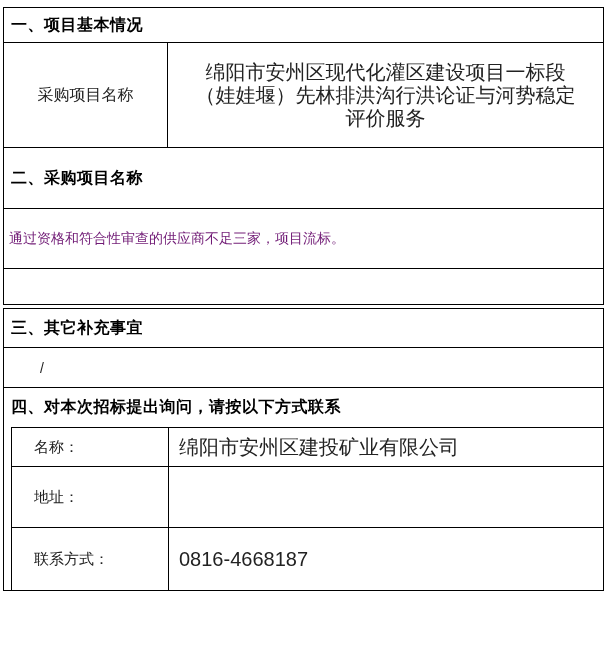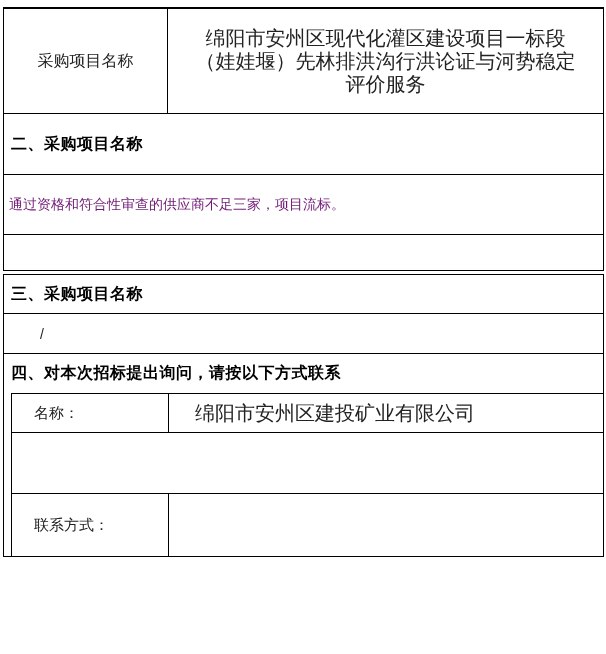--- a/index.html
+++ b/index.html
@@ -92,21 +92,20 @@
   .nested {
     box-sizing: border-box;
     margin-left: 7px;
     border-top: 1px solid #000000;
     border-left: 1px solid #000000;
   }
   .n-row {
     box-sizing: border-box;
     display: flex;
     align-items: stretch;
-    gap: 16px;
   }
   .n-bb { border-bottom: 1px solid #000000; }
   .n-row-1 { height: 39px; }
   .n-row-2 { height: 61px; }
   .n-row-3 { height: 62px; }
   .n-label {
     box-sizing: border-box;
     width: 157px;
     border-right: 1px solid #000000;
     display: flex;
@@ -122,47 +121,50 @@
     padding-right: 8px;
     font-size: 20px;
   }
 </style>
 </head>
 <body>
 
 <div class="doc">
 
   <div class="tbl">
+    <div class="row hdr hdr1">一、项目基本情况</div>
 
     <div class="row proj-row bt">
       <div class="cell-label">采购项目名称</div>
       <div class="cell-value">绵阳市安州区现代化灌区建设项目一标段（娃娃堰）先林排洪沟行洪论证与河势稳定评价服务</div>
     </div>
 
     <div class="row hdr hdr2 bt">二、采购项目名称</div>
 
     <div class="row reason-row bt">通过资格和符合性审查的供应商不足三家，项目流标。</div>
 
     <div class="row empty-row bt"></div>
   </div>
 
   <div class="tbl tbl-b">
-    <div class="row hdr hdr3">三、采购项目名称</div>
+    <div class="row hdr hdr3">三、其它补充事宜</div>
 
     <div class="row slash-row bt">/</div>
 
     <div class="row hdr hdr4 bt">四、对本次招标提出询问，请按以下方式联系</div>
 
 
     <div class="nested">
       <div class="n-row n-row-1 n-bb">
         <div class="n-label">名称：</div>
         <div class="n-value">绵阳市安州区建投矿业有限公司</div>
       </div>
       <div class="n-row n-row-2 n-bb">
+        <div class="n-label">地址：</div>
       </div>
       <div class="n-row n-row-3">
         <div class="n-label">联系方式：</div>
+        <div class="n-value">0816-4668187</div>
       </div>
     </div>
   </div>
 
 </div>
 
 </body></html>

